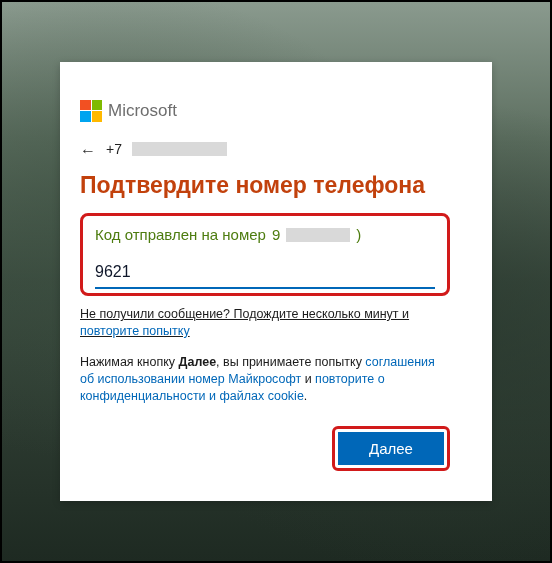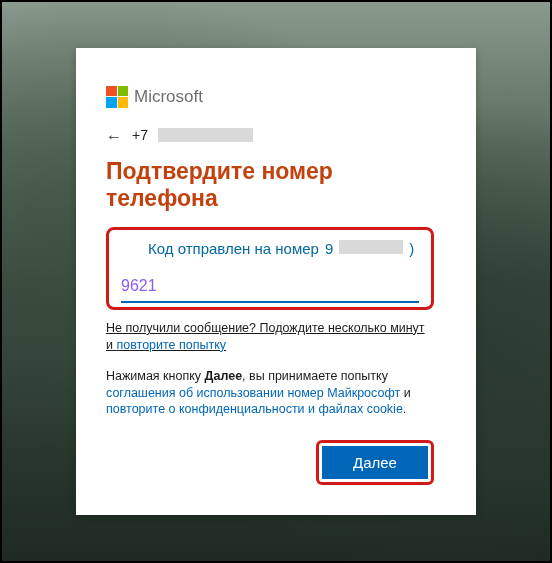--- a/index.html
+++ b/index.html
@@ -17,23 +17,23 @@
     .bg-mountain {
       position: absolute;
       inset: 0;
       background: 
         radial-gradient(ellipse at 20% 40%, rgba(60,80,65,0.6) 0%, transparent 50%),
         radial-gradient(ellipse at 80% 60%, rgba(40,55,45,0.7) 0%, transparent 50%),
         linear-gradient(180deg, #8a9a8e 0%, #5c6e5f 25%, #3a4a3e 50%, #1e2a22 100%);
     }
     .dialog {
       position: relative;
-      width: 400px;
+      width: 432px;
       background: #fff;
-      padding: 38px 42px 30px 30px;
+      padding: 38px 42px 30px 20px;
       box-shadow: 0 2px 8px rgba(0,0,0,0.2);
     }
     .logo-row {
       display: flex;
       align-items: center;
       gap: 6px;
       margin-bottom: 18px;
     }
     .ms-logo {
       width: 22px;
@@ -71,41 +71,40 @@
       margin-bottom:14px;
     }
     .red-box {
       border:3px solid #d11a1a;
       border-radius:8px;
       padding:10px 12px 0 12px;
       margin-bottom:8px;
     }
     .sent-row {
       font-size:15px;
-      color:#0369a1;
+      color:#4d7c0f;
       margin-bottom:16px;
       display:flex;
-      align-items:flex-start;
+      align-items:center;
       gap:6px;
       flex-wrap:wrap;
-      margin-left:27px;
     }
     .redact-b {
       display:inline-block;
       width:64px; height:14px;
       background:#d9d9d9;
     }
     .code-input {
       width:100%;
       border:none;
       border-bottom:2px solid #0067b8;
       font-size:16px;
       padding:4px 0 6px 0;
       outline:none;
-      color:#8b5cf6;
+      color:#0f172a;
       background:transparent;
       margin-bottom:4px;
     }
     .hint {
       font-size:12.5px;
       color:#1b1b1b;
       margin:10px 0 14px 0;
       line-height:1.35;
       text-decoration:underline;
     }

